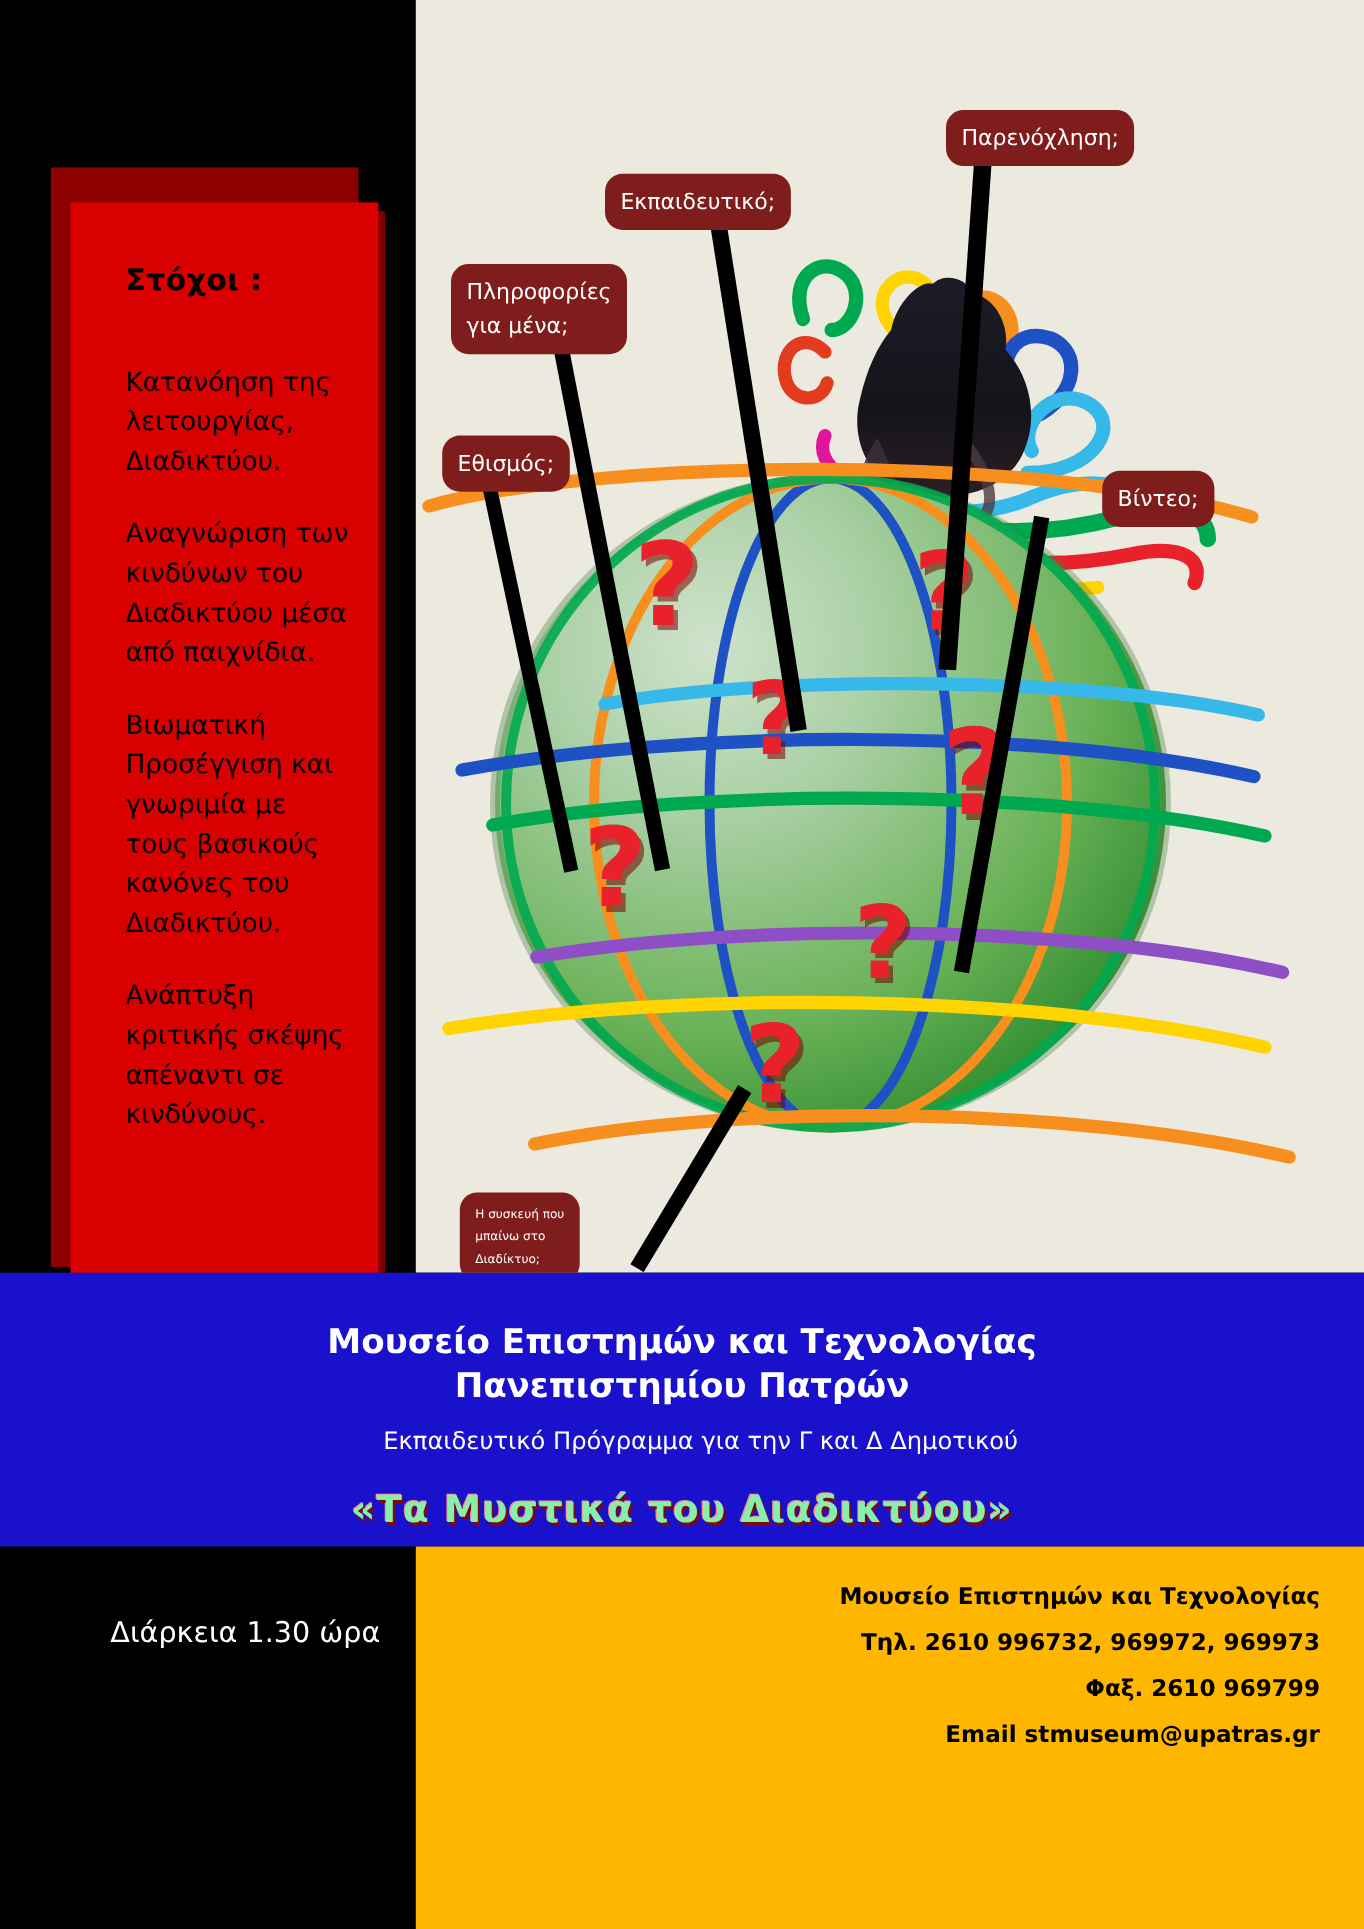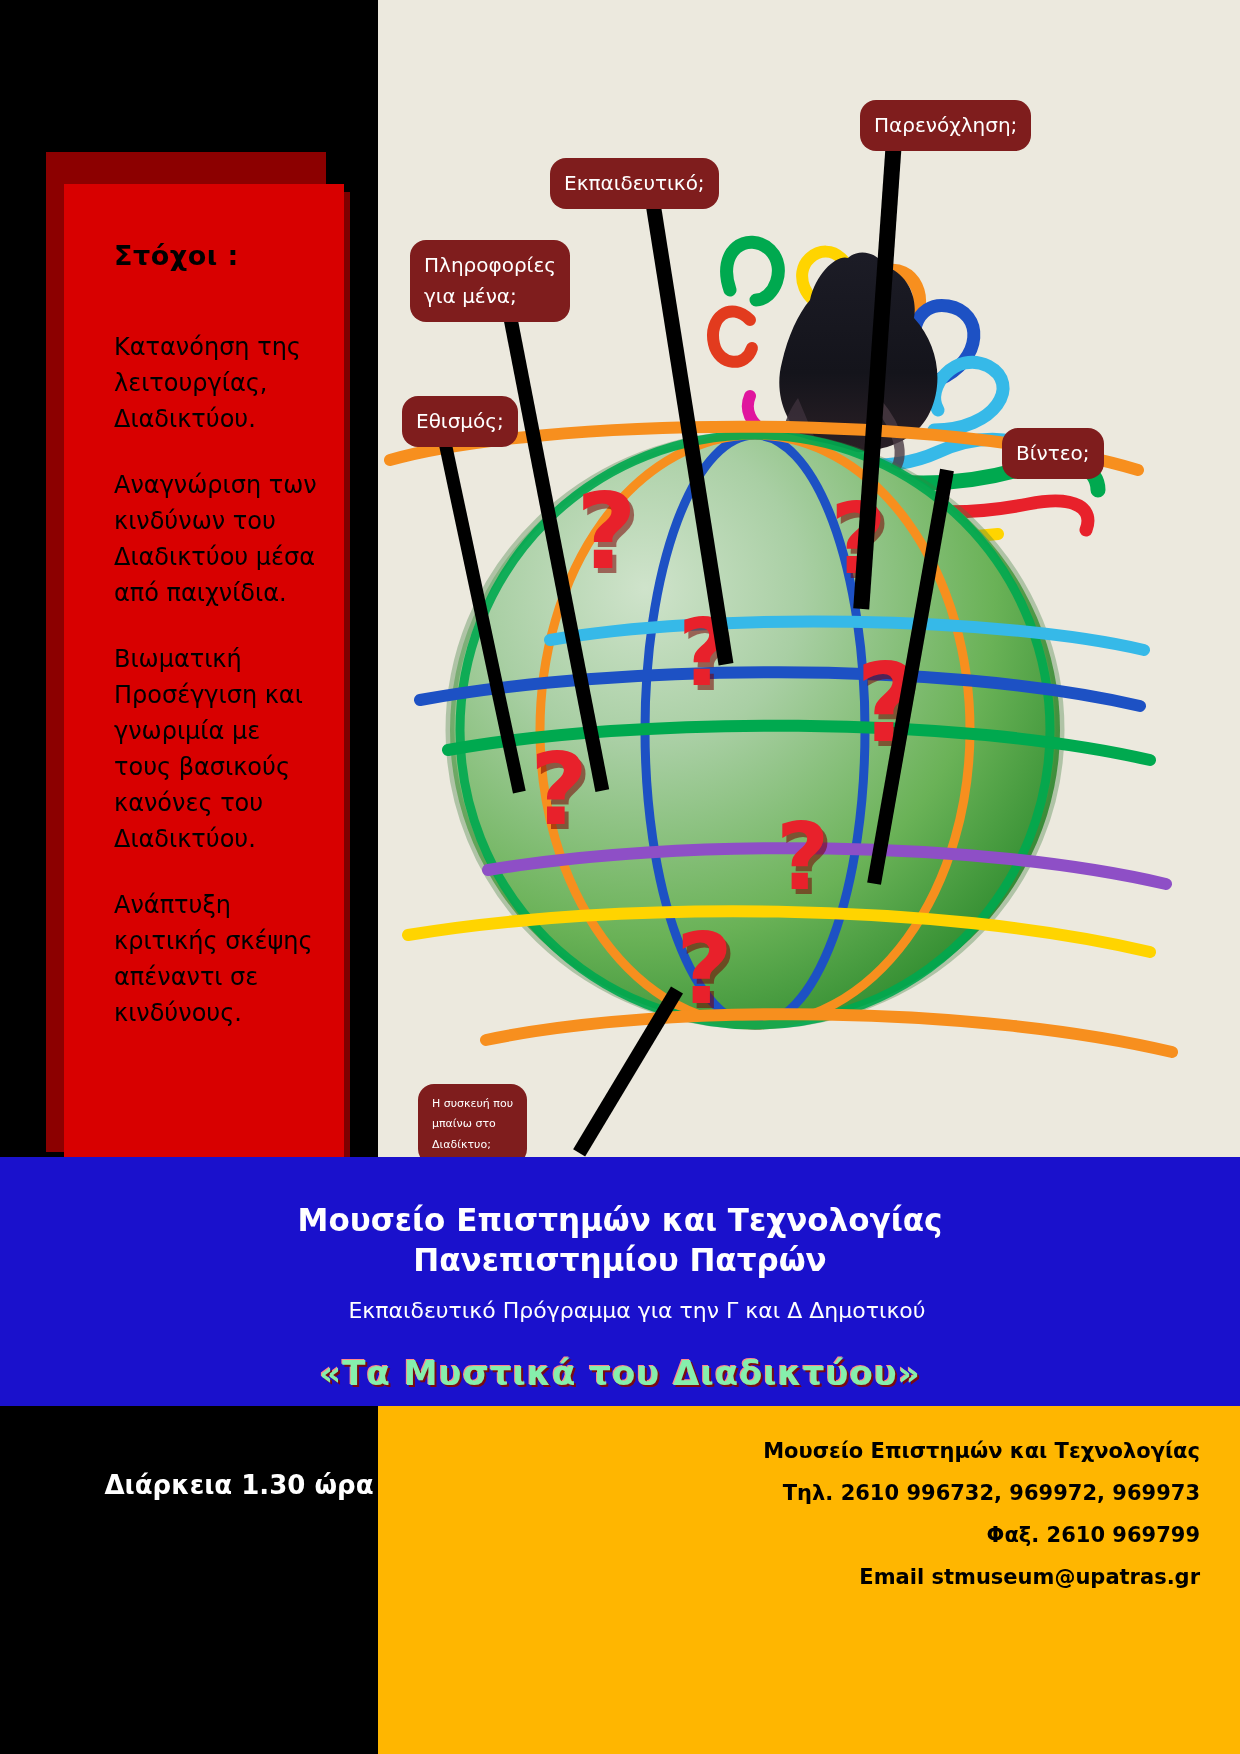--- a/index.html
+++ b/index.html
@@ -69,21 +69,21 @@
   .maintitle{
     font-size:34px;font-weight:bold;color:#86efac;margin:30px 0 0 0;
     letter-spacing:1px;
     text-shadow:2px 2px 0 #7a0a10, -1px -1px 0 #ff8a8a;
   }
 
   
   .bottom-black{position:absolute;left:0;top:1406px;width:378px;height:348px;background:#000;}
   .duration{
     position:absolute;left:0;top:1470px;width:446px;color:#fff;
-    font-size:26px;font-weight:bold;text-align:center;margin-left:16px;
+    font-size:26px;font-weight:normal;text-align:center;
   }
   .orange{
     position:absolute;left:378px;top:1406px;width:862px;height:348px;background:#ffb600;
     color:#000;
   }
   .orange .lines{padding:24px 40px 0 0;text-align:right;font-size:21px;font-weight:bold;line-height:2.0;}
 </style>
 </head>
 <body>
 

